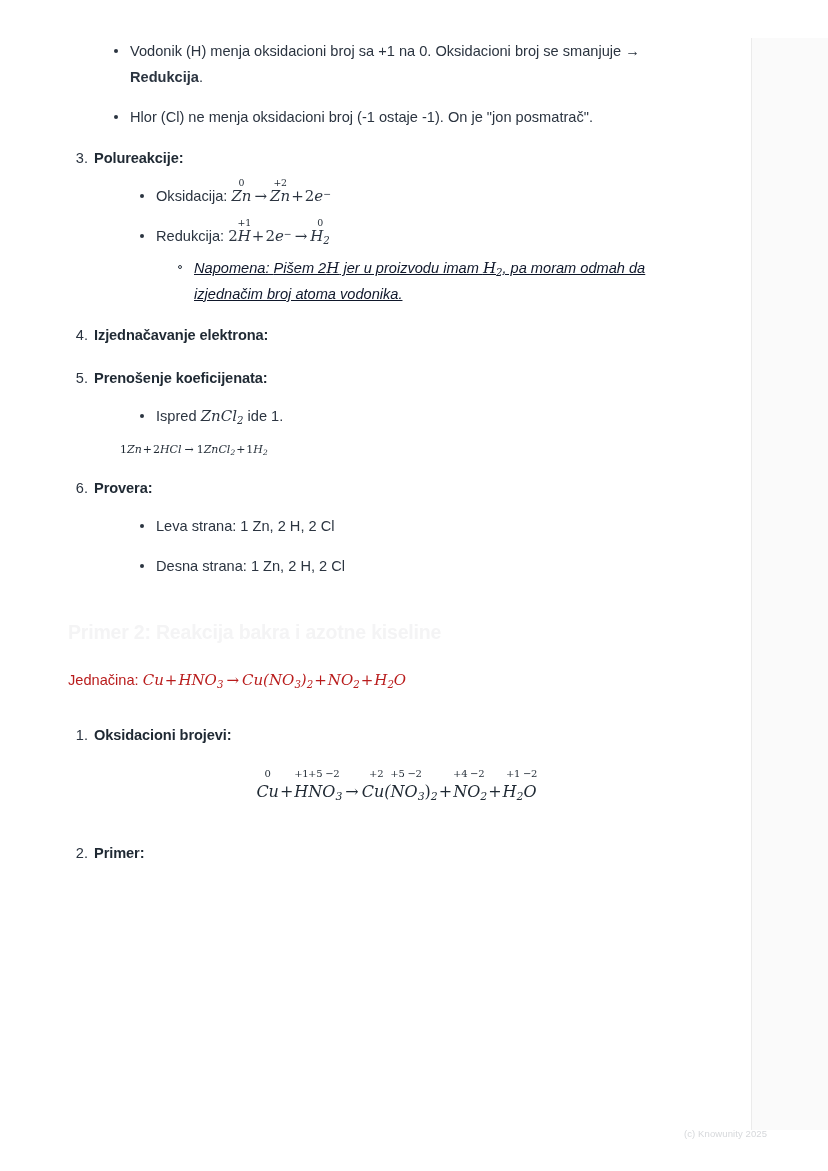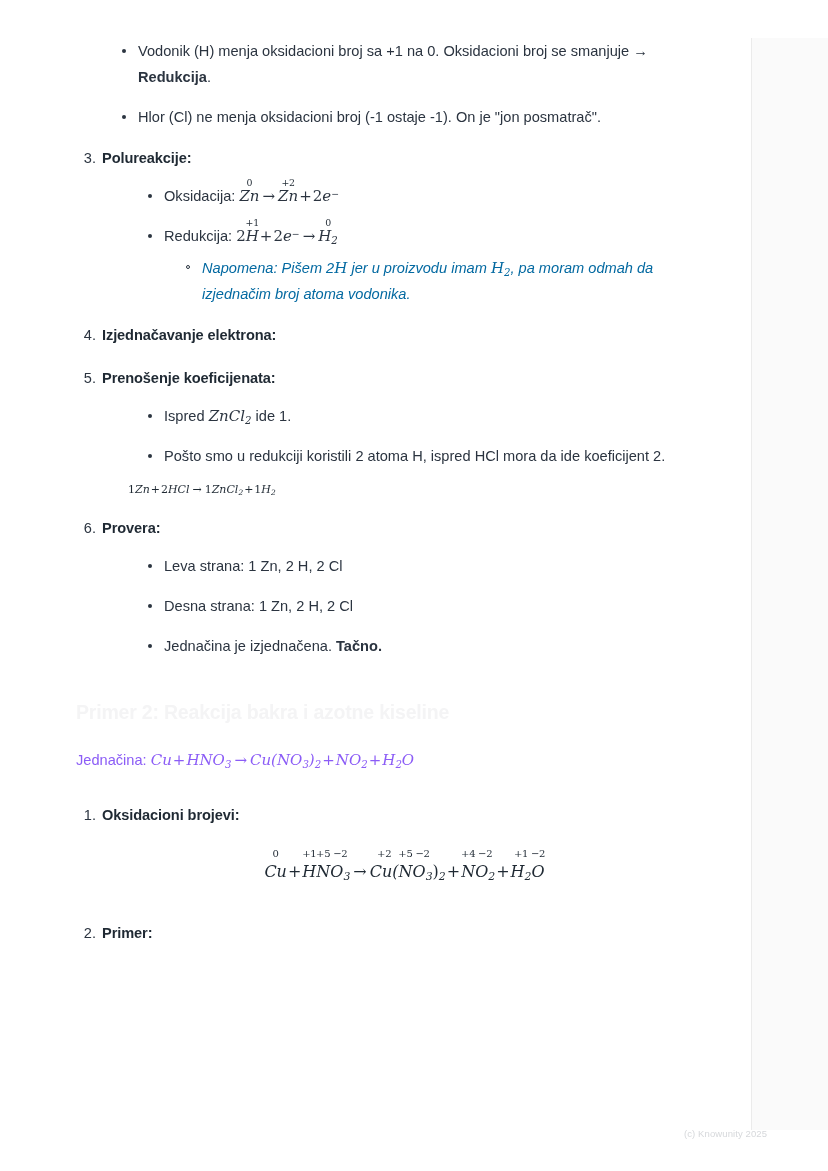--- a/index.html
+++ b/index.html
@@ -27,21 +27,21 @@
     height: 1092px;
     background: #fafafa;
     border-left: 1.5px solid #ebebeb;
     box-sizing: border-box;
   }
 
   
   #doc {
     position: absolute;
     top: 0;
-    left: 16px;
+    left: 8px;
     width: 751px;
     height: 831px;
     box-sizing: border-box;
     padding: 34px 60px 12px 60px;
   }
 
   
   ol.steps {
     list-style: none;
     margin: 0;
@@ -105,23 +105,24 @@
   ul.subbullets {
     list-style: none;
     margin: 6px 0 0 0;
     padding: 0 0 0 22px;
   }
   ul.subbullets > li {
     position: relative;
     font-size: 14.6px;
     line-height: 26px;
     font-style: italic;
-    color: #0369a1;
+    color: #0f172a;
     padding-left: 16px;
     max-width: 510px;
+    text-decoration: underline;
   }
   ul.subbullets > li::before {
     content: "";
     position: absolute;
     left: 0;
     top: 10px;
     width: 4px;
     height: 4px;
     border-radius: 50%;
     border: 1px solid #2b3440;
@@ -203,21 +204,21 @@
     color: #f4f4f5;
     margin: 38px 0 0 0;
     letter-spacing: -0.2px;
     user-select: none;
   }
 
   .lead-line {
     font-size: 14.6px;
     line-height: 26px;
     margin: 20px 0 0 0;
-    color: #8b5cf6;
+    color: #b91c1c;
   }
 
   
   #watermark {
     position: absolute;
     left: 684px;
     top: 1101px;
     font-size: 9.5px;
     line-height: 12px;
     color: #d6d8db;
@@ -263,33 +264,31 @@
         <span class="step-num">4.</span><b>Izjednačavanje elektrona:</b>
       </div>
     </li>
 
     <li>
       <div class="step-head">
         <span class="step-num">5.</span><b>Prenošenje koeficijenata:</b>
       </div>
       <ul class="bullets">
         <li><span>Ispred </span><span class="math">ZnCl<sub>2</sub></span><span> ide 1.</span></li>
-        <li><span>Pošto smo u redukciji koristili 2 atoma H, ispred HCl mora da ide koeficijent 2.</span></li>
       </ul>
       <div class="eq-block math"><span class="num">1</span>Zn<span class="op">+</span><span class="num">2</span>HCl<span class="arrow">→</span><span class="num">1</span>ZnCl<sub>2</sub><span class="op">+</span><span class="num">1</span>H<sub>2</sub></div>
     </li>
 
     <li>
       <div class="step-head">
         <span class="step-num">6.</span><b>Provera:</b>
       </div>
       <ul class="bullets">
         <li><span>Leva strana: 1 Zn, 2 H, 2 Cl</span></li>
         <li><span>Desna strana: 1 Zn, 2 H, 2 Cl</span></li>
-        <li><span>Jednačina je izjednačena. </span><b>Tačno.</b></li>
       </ul>
     </li>
   </ol>
 
   <div class="ghost-heading">Primer 2: Reakcija bakra i azotne kiseline</div>
 
   <div class="lead-line"><span>Jednačina: </span><span class="math">Cu<span class="op">+</span>HNO<sub>3</sub><span class="arrow">→</span>Cu(NO<sub>3</sub>)<sub>2</sub><span class="op">+</span>NO<sub>2</sub><span class="op">+</span>H<sub>2</sub>O</span></div>
 
   <ol class="steps" style="margin-top:20px">
     <li>

